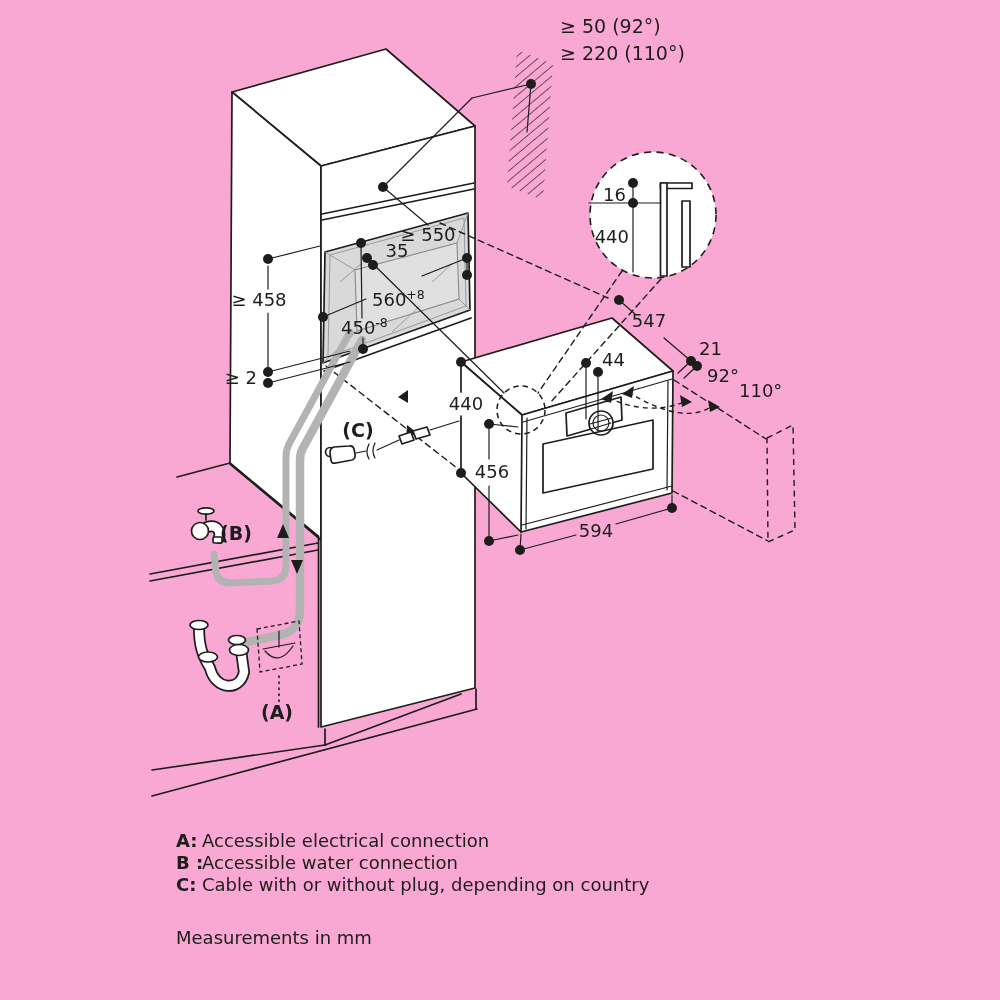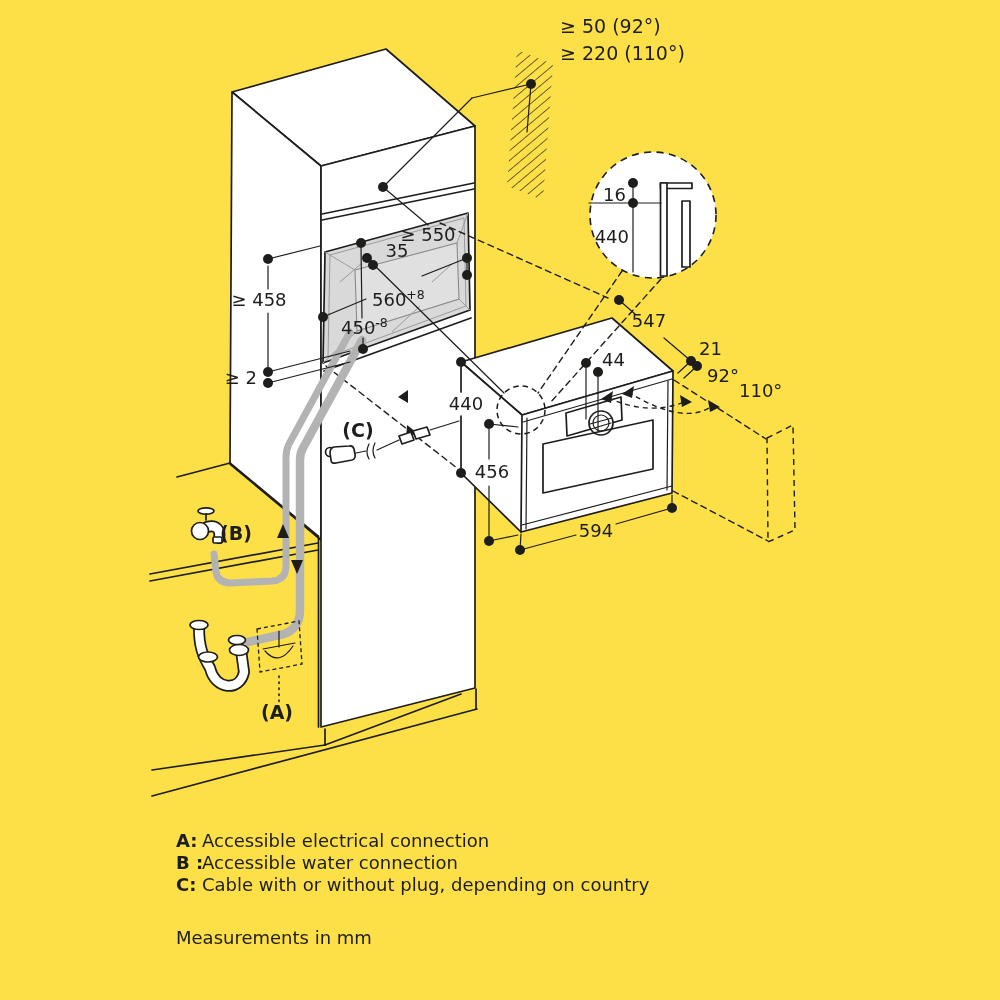--- a/index.html
+++ b/index.html
@@ -1,16 +1,16 @@
 <!DOCTYPE html>
 <html><head>
 <meta charset="utf-8">
 <style>
   html,body{margin:0;padding:0;background:#fff;}
-  .stage{width:1000px;height:1000px;background:#fde047;position:relative;overflow:hidden;}
+  .stage{width:1000px;height:1000px;background:#f9a8d4;position:relative;overflow:hidden;}
   svg{display:block;}
   text{font-family:"DejaVu Sans","Liberation Sans",sans-serif;fill:#1d1d1b;}
   .s{stroke:#1d1d1b;stroke-width:1.7;fill:none;stroke-linejoin:round;stroke-linecap:round;}
   .sf{stroke:#1d1d1b;stroke-width:1.7;fill:#ffffff;stroke-linejoin:round;}
   .thin{stroke:#1d1d1b;stroke-width:1.2;fill:none;stroke-linecap:round;}
   .faint{stroke:#9a9a9a;stroke-width:1;fill:none;}
   .dash{stroke:#1d1d1b;stroke-width:1.4;fill:none;stroke-dasharray:6 4.5;stroke-linecap:round;}
   .dot{fill:#1d1d1b;stroke:none;}
   .tri{fill:#1d1d1b;stroke:none;}
   .hose{stroke:#b3b3b3;fill:none;stroke-linecap:round;stroke-linejoin:round;}

